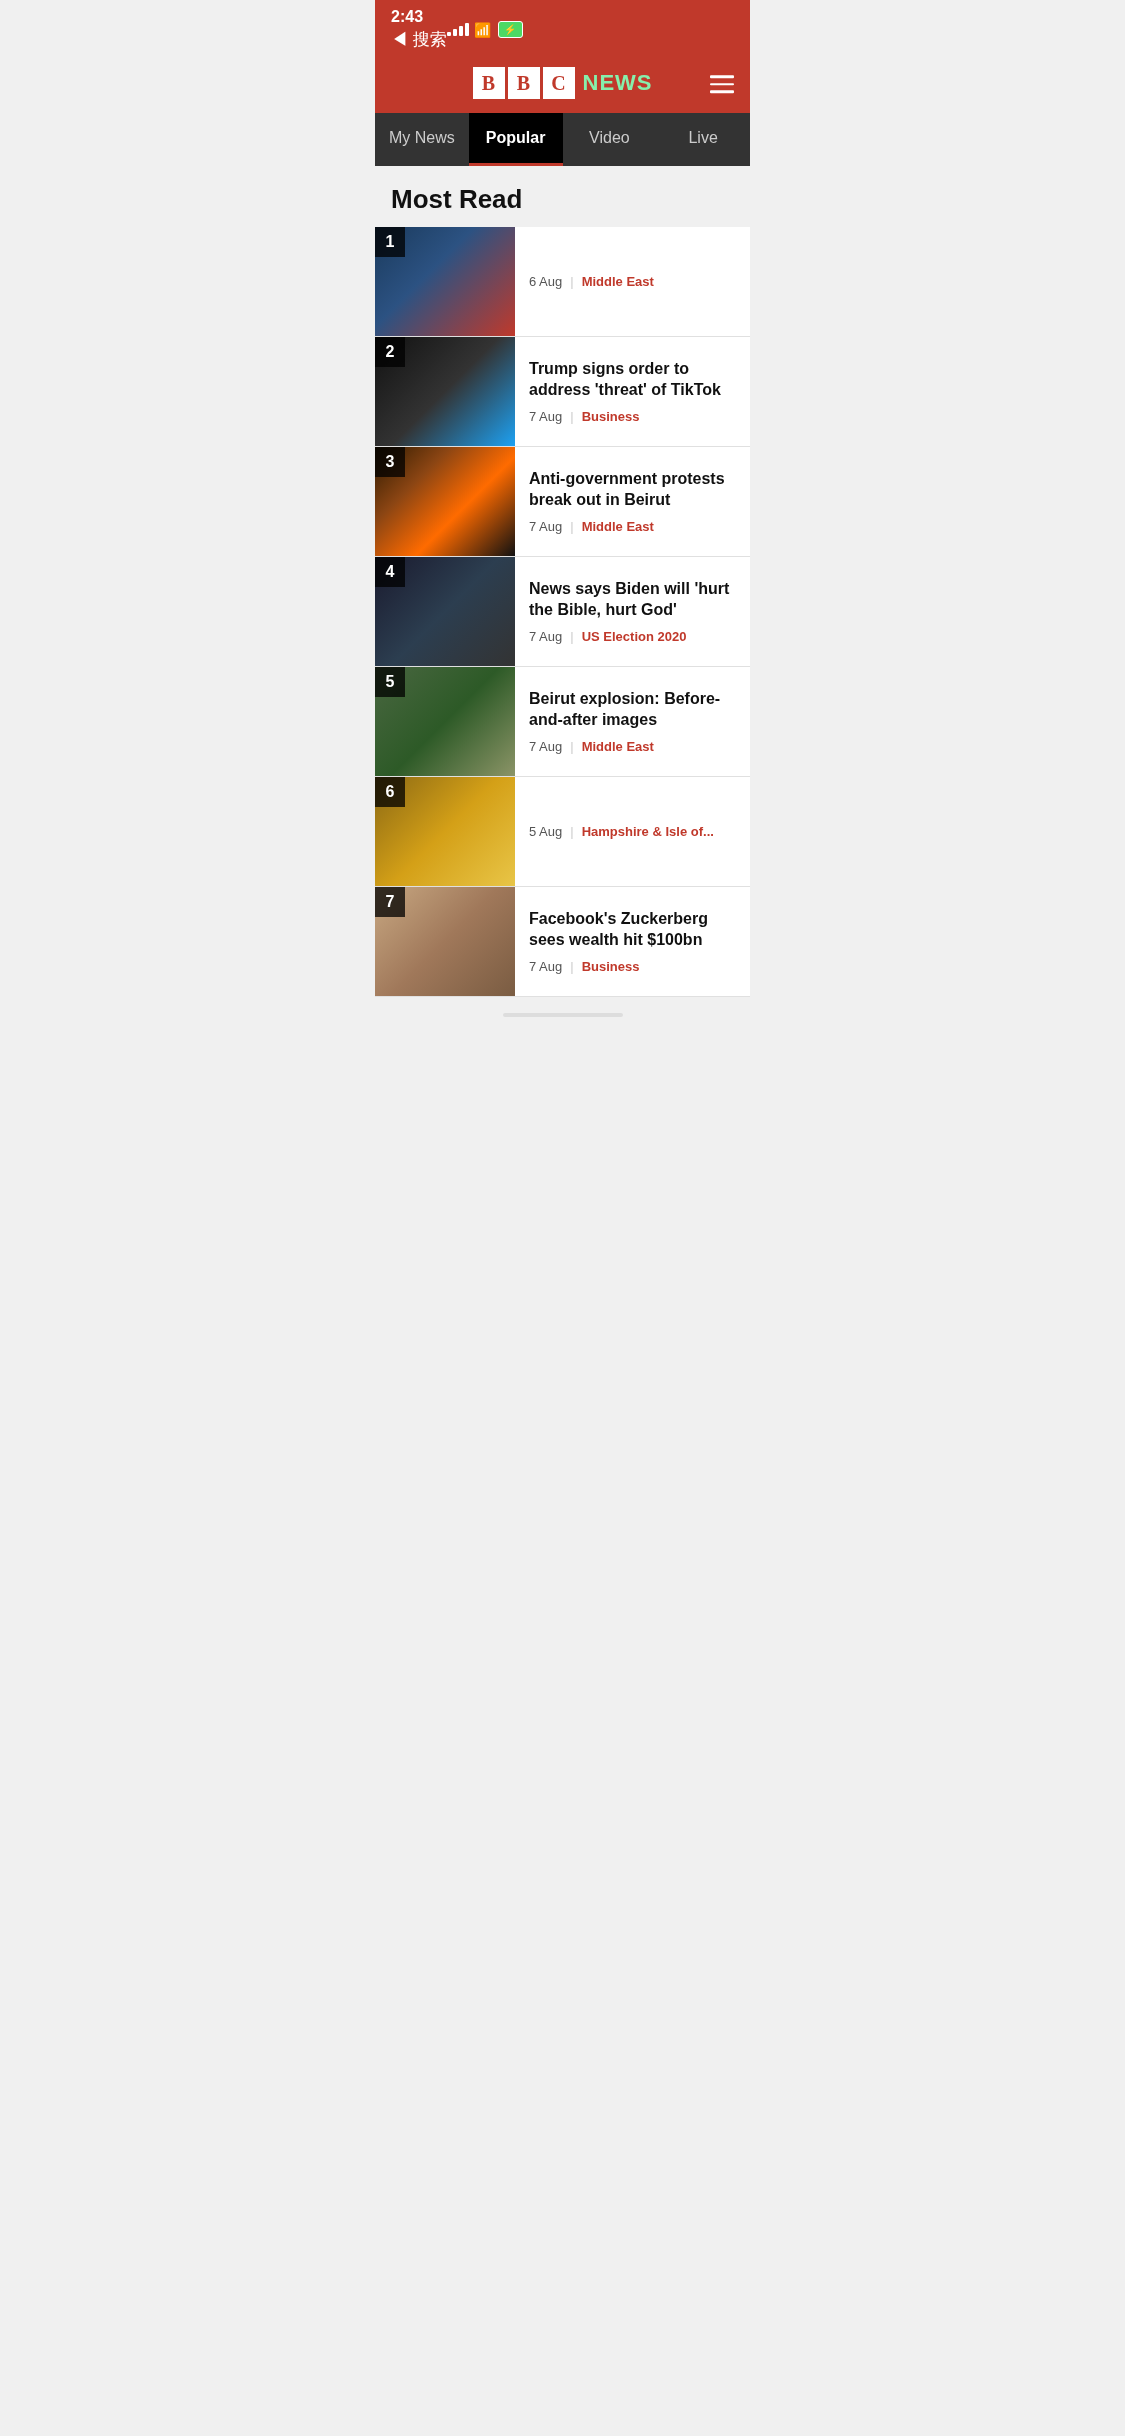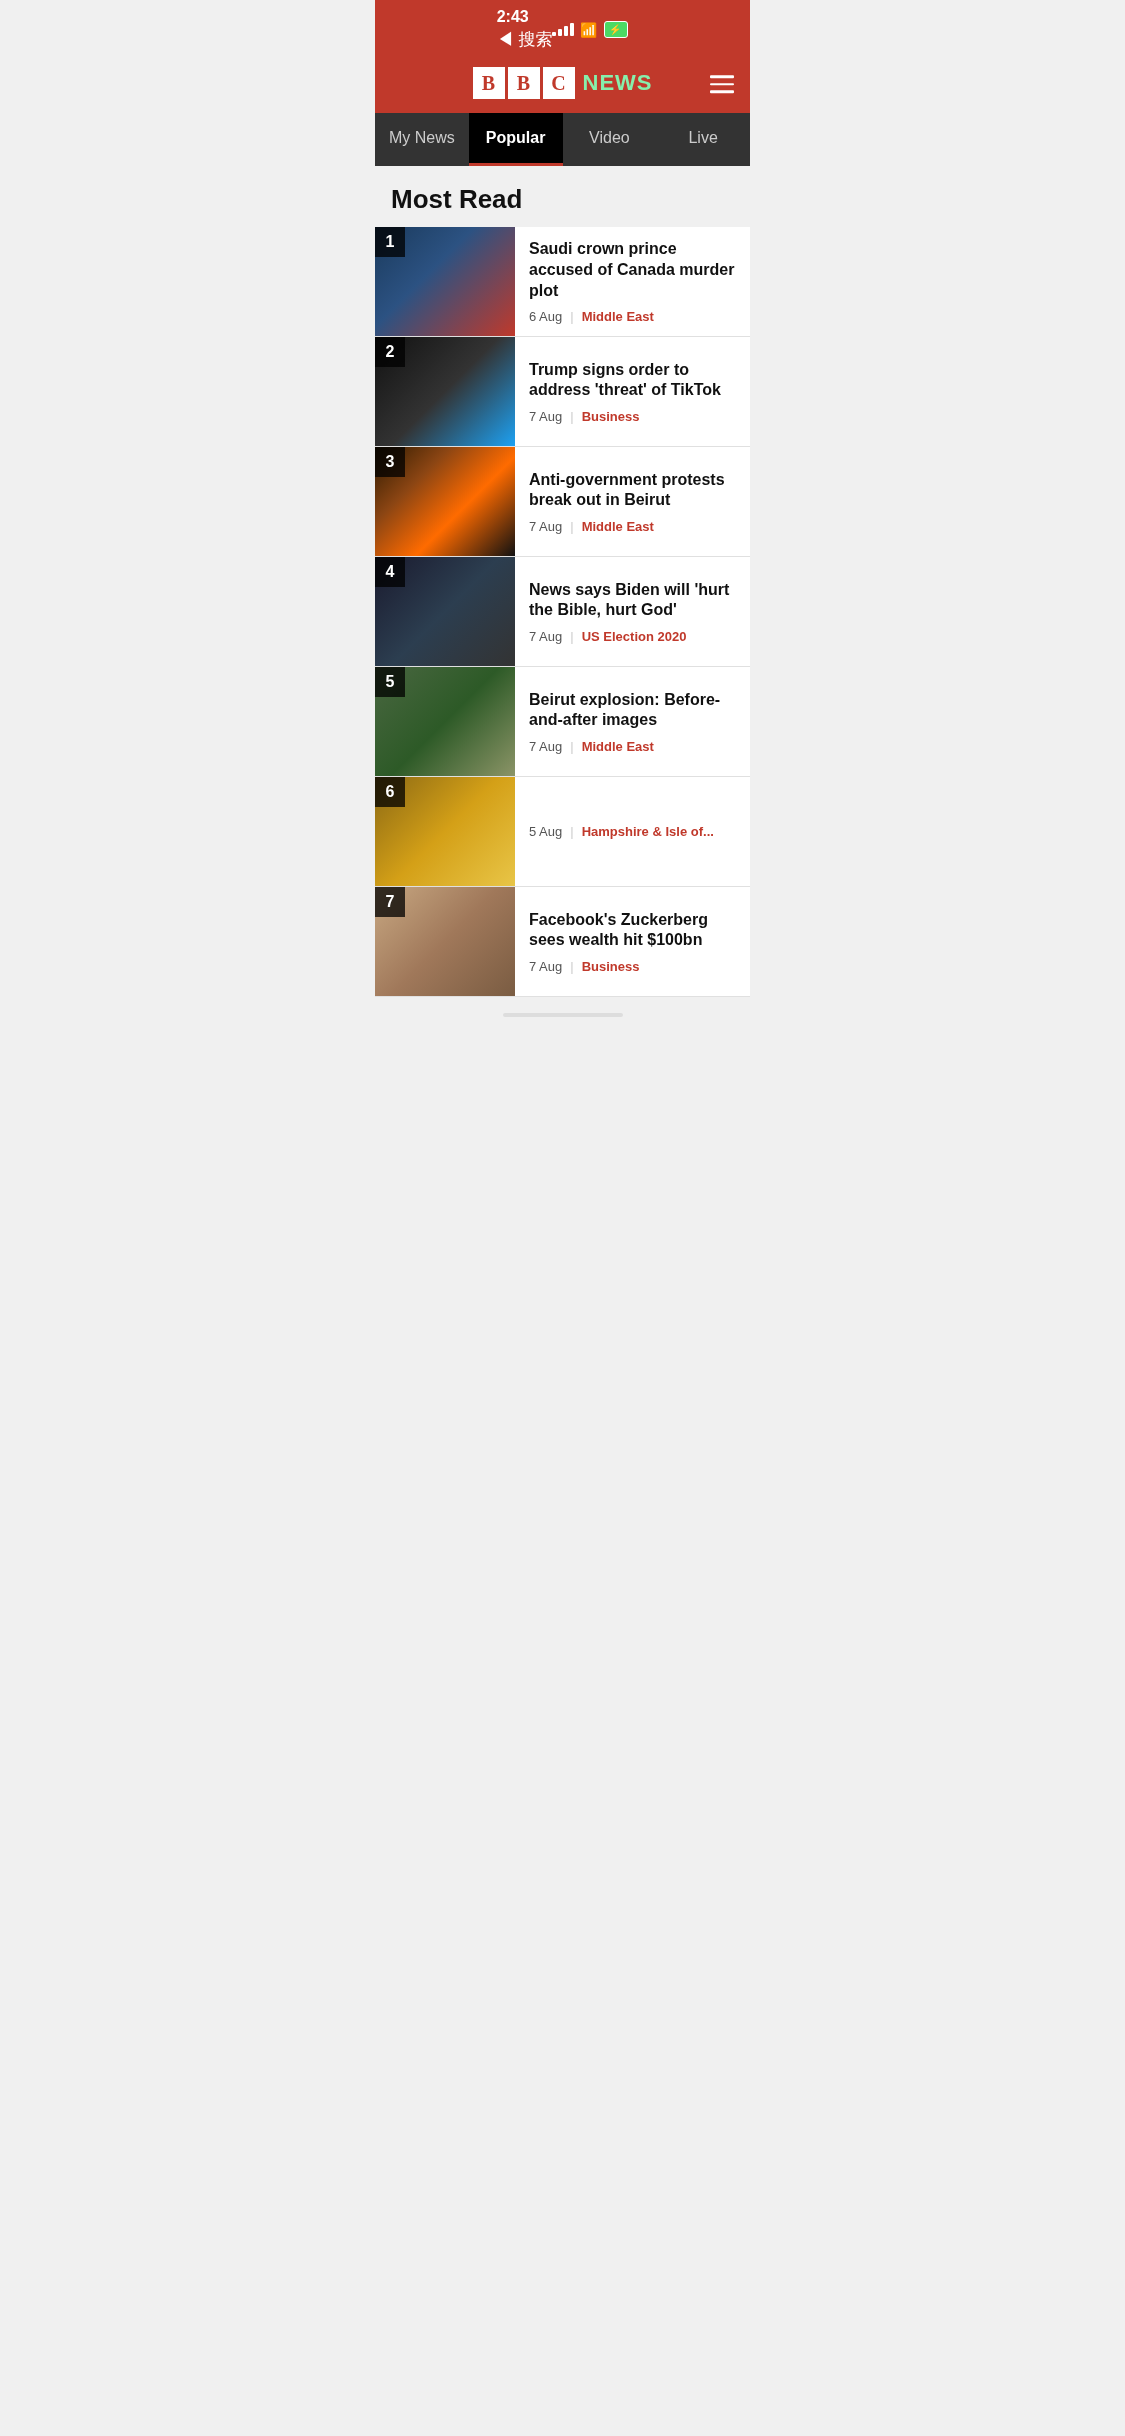--- a/index.html
+++ b/index.html
@@ -10,21 +10,21 @@
       width: 375px;
       margin: 0 auto;
       overflow-x: hidden;
     }
 
     
     .status-bar {
       background: #c0392b;
       color: white;
       display: flex;
-      justify-content: center;
+      justify-content: flex-start;
       align-items: center;
       padding: 8px 16px 4px;
       font-size: 15px;
       font-weight: 600;
     }
     .status-left { display: flex; flex-direction: column; }
     .status-time { font-size: 16px; font-weight: 700; }
     .status-back { font-size: 17px; font-weight: 400; margin-top: 2px; }
     .status-icons { display: flex; align-items: center; gap: 6px; }
     .signal-bars { display: flex; align-items: flex-end; gap: 2px; }
@@ -269,21 +269,20 @@
 <div class="content">
   <div class="section-header">Most Read</div>
 
   <div class="news-list" id="news-list">
 
   <div class="news-item">
     <div class="news-item-image img-saudi">
       <div class="rank">1</div>
     </div>
     <div class="news-item-content">
-      <div class="news-item-title">Saudi crown prince accused of Canada murder plot</div>
       <div class="news-item-meta">
         <span>6 Aug</span>
         <span class="divider">|</span>
         <span class="category">Middle East</span>
       </div>
     </div>
   </div>
       <div class="news-item">
     <div class="news-item-image img-trump-tiktok">
       <div class="rank">2</div>

